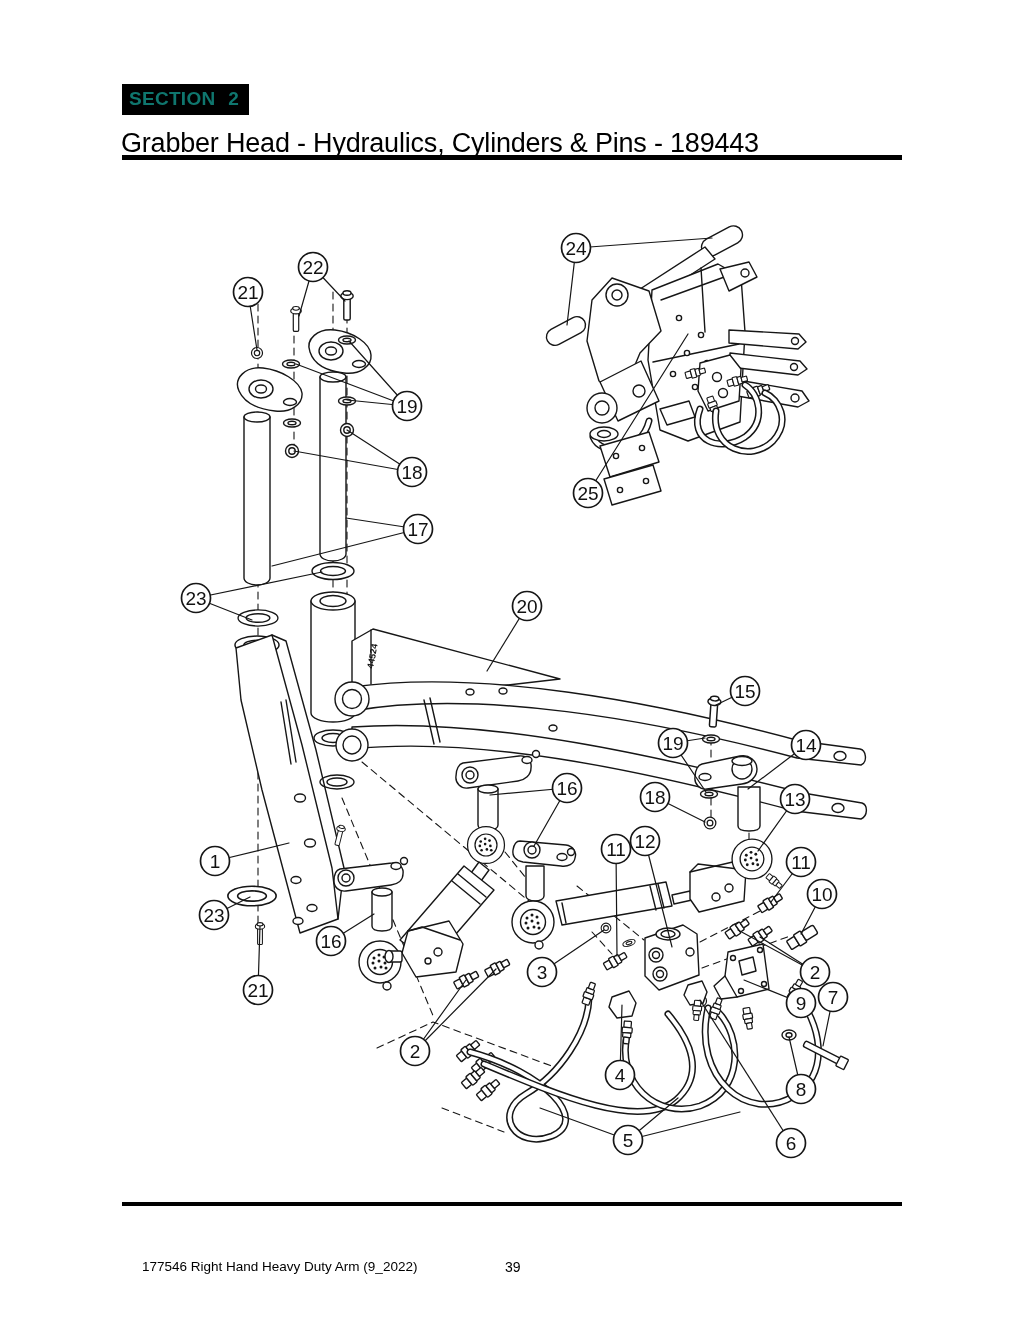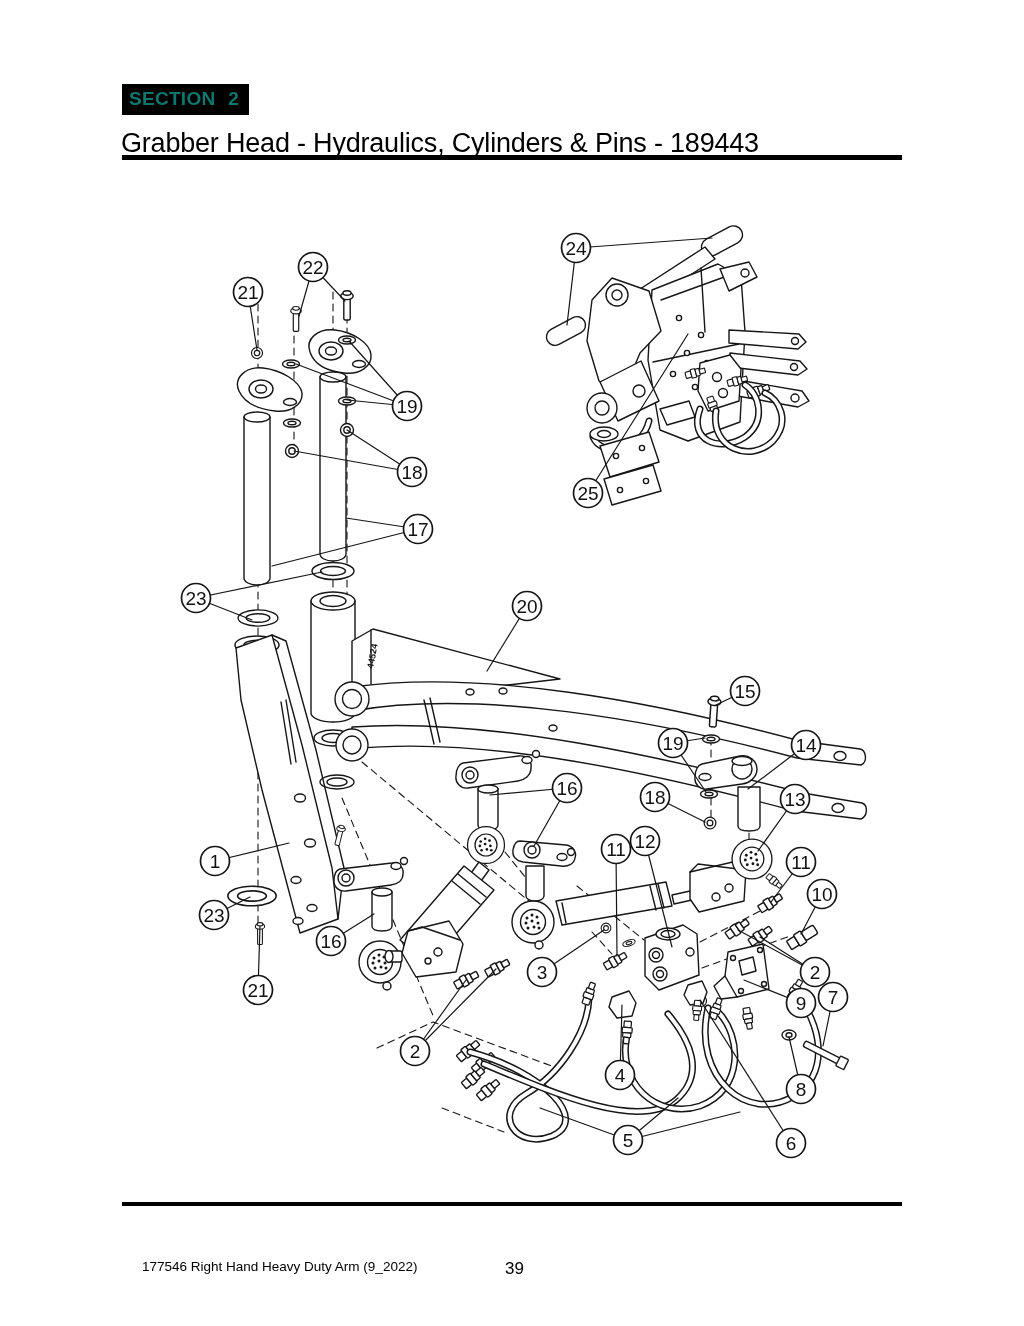--- a/index.html
+++ b/index.html
@@ -6,21 +6,21 @@
   body{width:1024px;height:1326px;position:relative;font-family:"Liberation Sans",sans-serif;color:#000;overflow:hidden;}
   .page{position:absolute;inset:0;background:#fff;}
   .section-tag{position:absolute;left:122px;top:84px;background:#000;color:#0f766e;
     font-size:19px;font-weight:bold;padding:4px 10px 5px 7px;word-spacing:7px;letter-spacing:.3px;}
   .page-title{position:absolute;left:121px;top:128px;margin:0;font-size:27px;font-weight:normal;
     letter-spacing:-.2px;white-space:nowrap;}
   .rule{position:absolute;left:122px;width:780px;background:#000;}
   .rule-top{top:155px;height:5px;}
   .rule-bottom{top:1202px;height:4px;}
   .footer-doc{position:absolute;left:122px;top:1259px;font-size:13.5px;margin-left:20px;}
-  .footer-page{position:absolute;left:505px;top:1259px;font-size:17px;}
+  .footer-page{position:absolute;left:505px;top:1259px;font-size:14px;}
   svg#diagram{position:absolute;left:0;top:0;}
   .dash{fill:none;stroke:#161616;stroke-width:1.1;stroke-dasharray:7 5;}
   .hose{fill:none;stroke:#161616;stroke-width:7;stroke-linecap:round;}
   .hose-core{fill:none;stroke:#fff;stroke-width:4;stroke-linecap:round;}
   .leader{stroke:#161616;stroke-width:1.2;fill:none;}
   .callout-circle{fill:#fff;stroke:#161616;stroke-width:1.7;}
   .callout-num{font-family:"Liberation Sans",sans-serif;font-size:19px;fill:#111;text-anchor:middle;}
   .stamp{font-family:"Liberation Sans",sans-serif;font-size:9px;fill:#111;stroke:none;font-weight:bold;}
 </style>
 </head>

